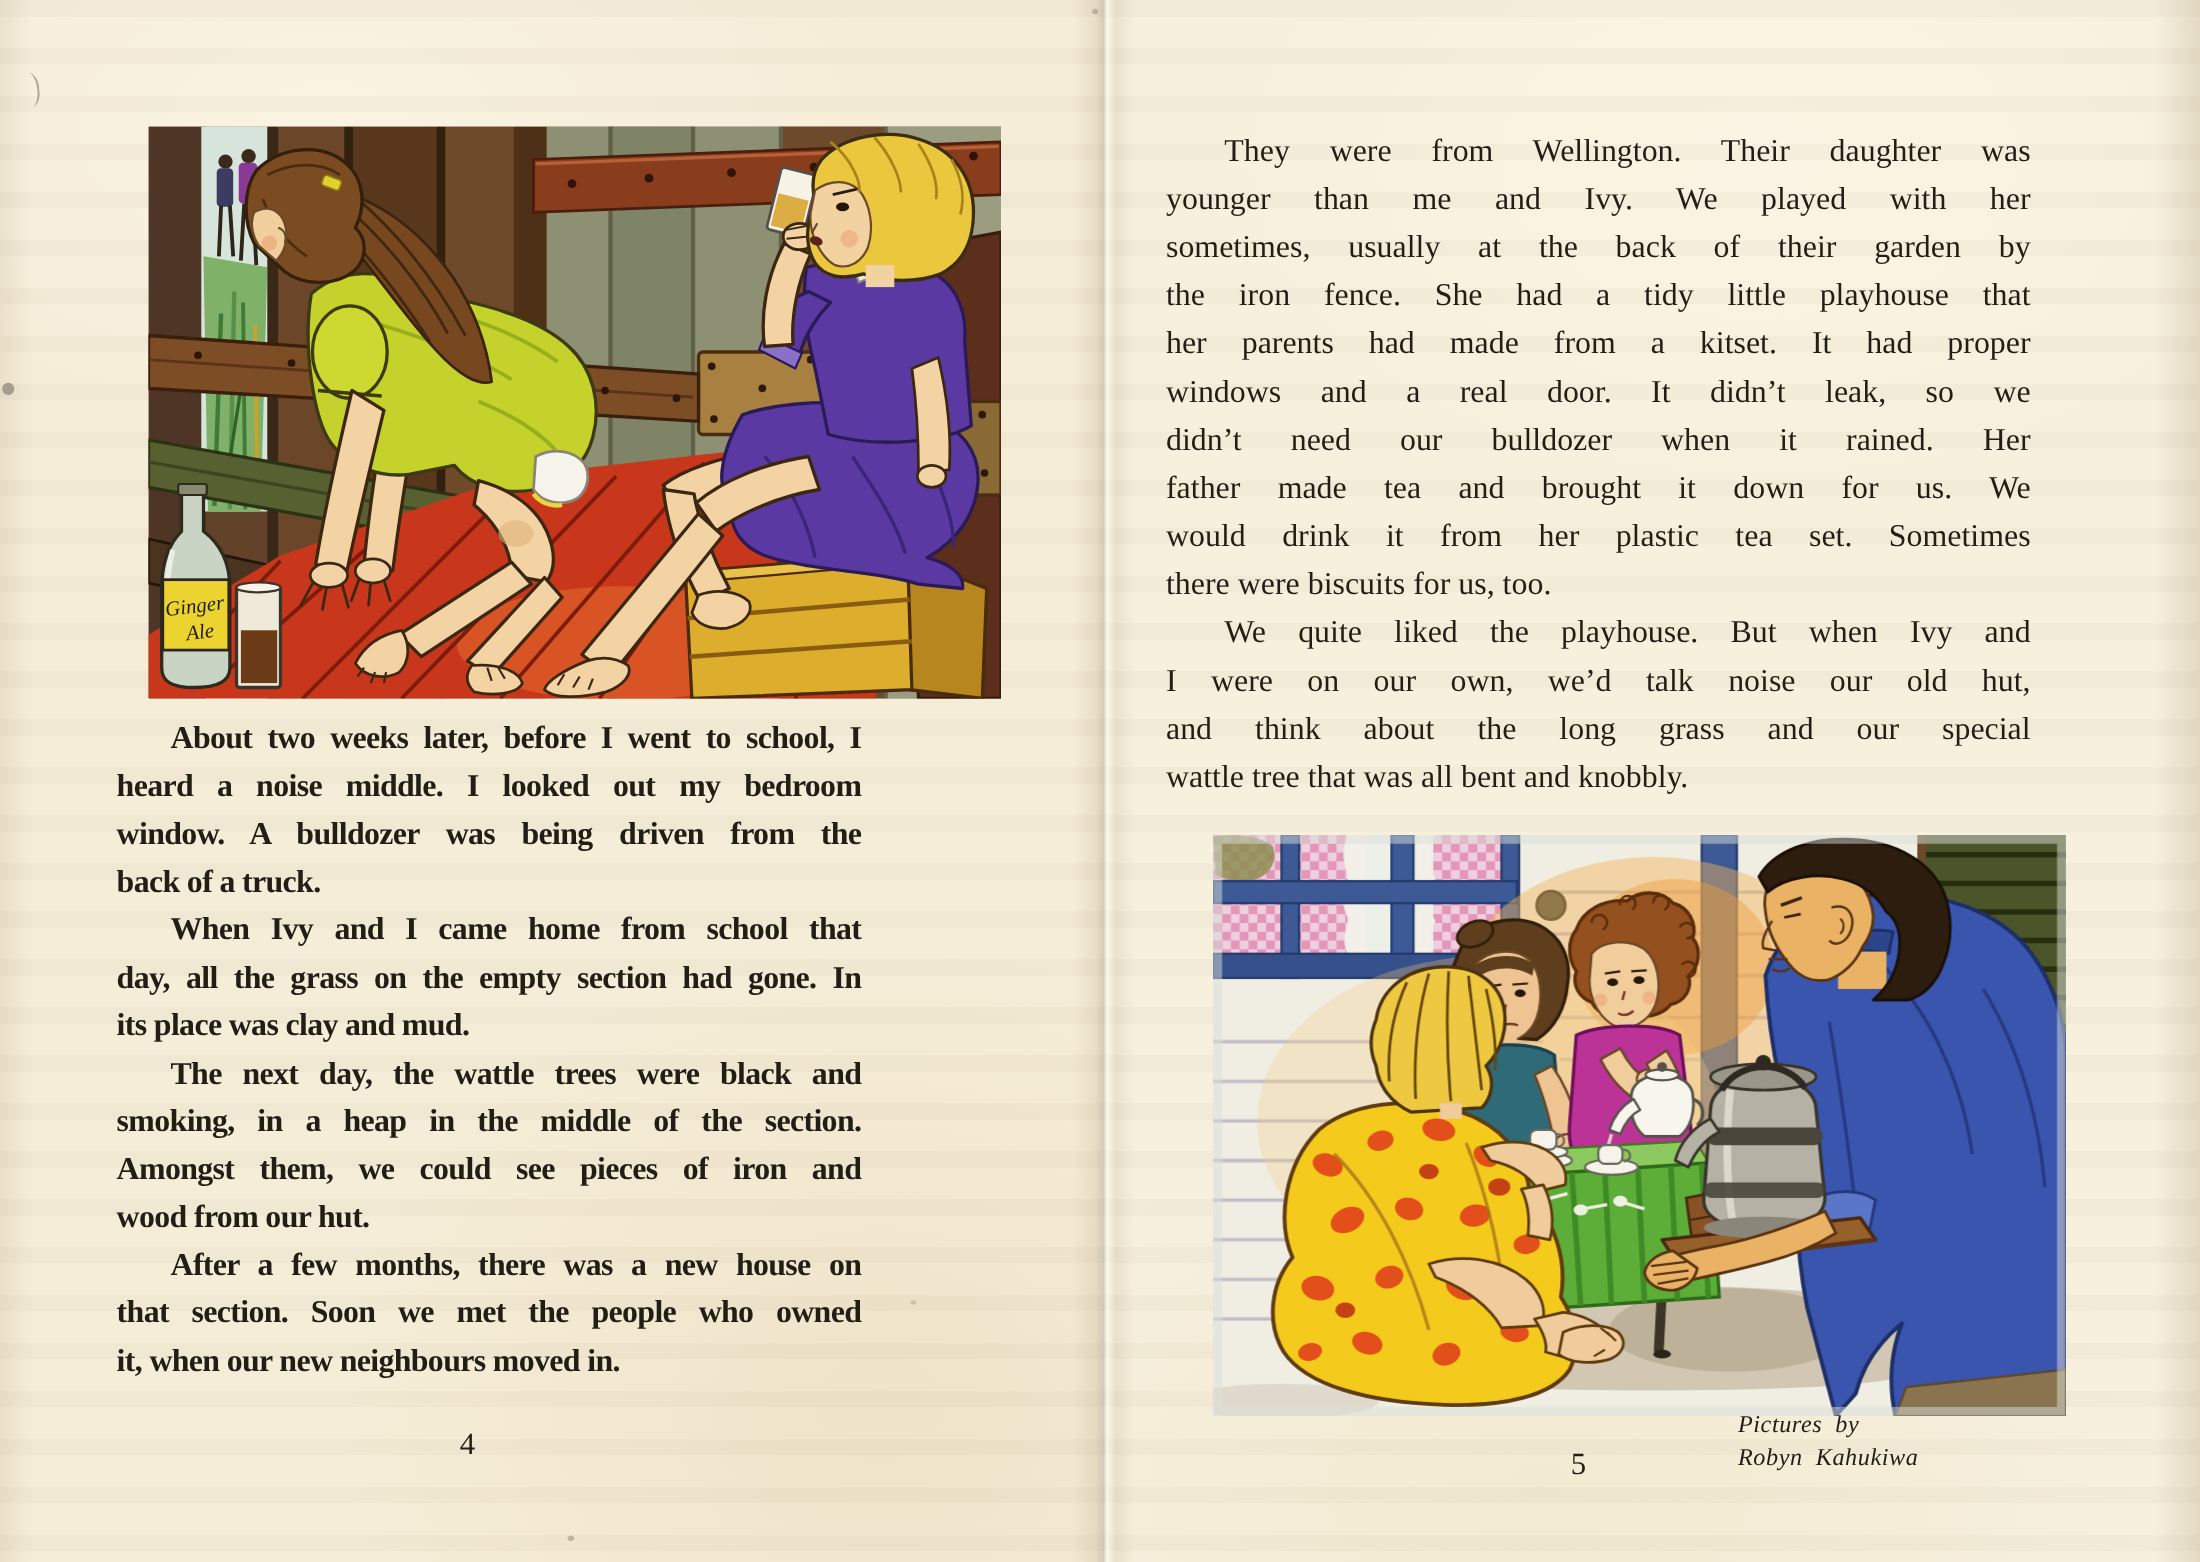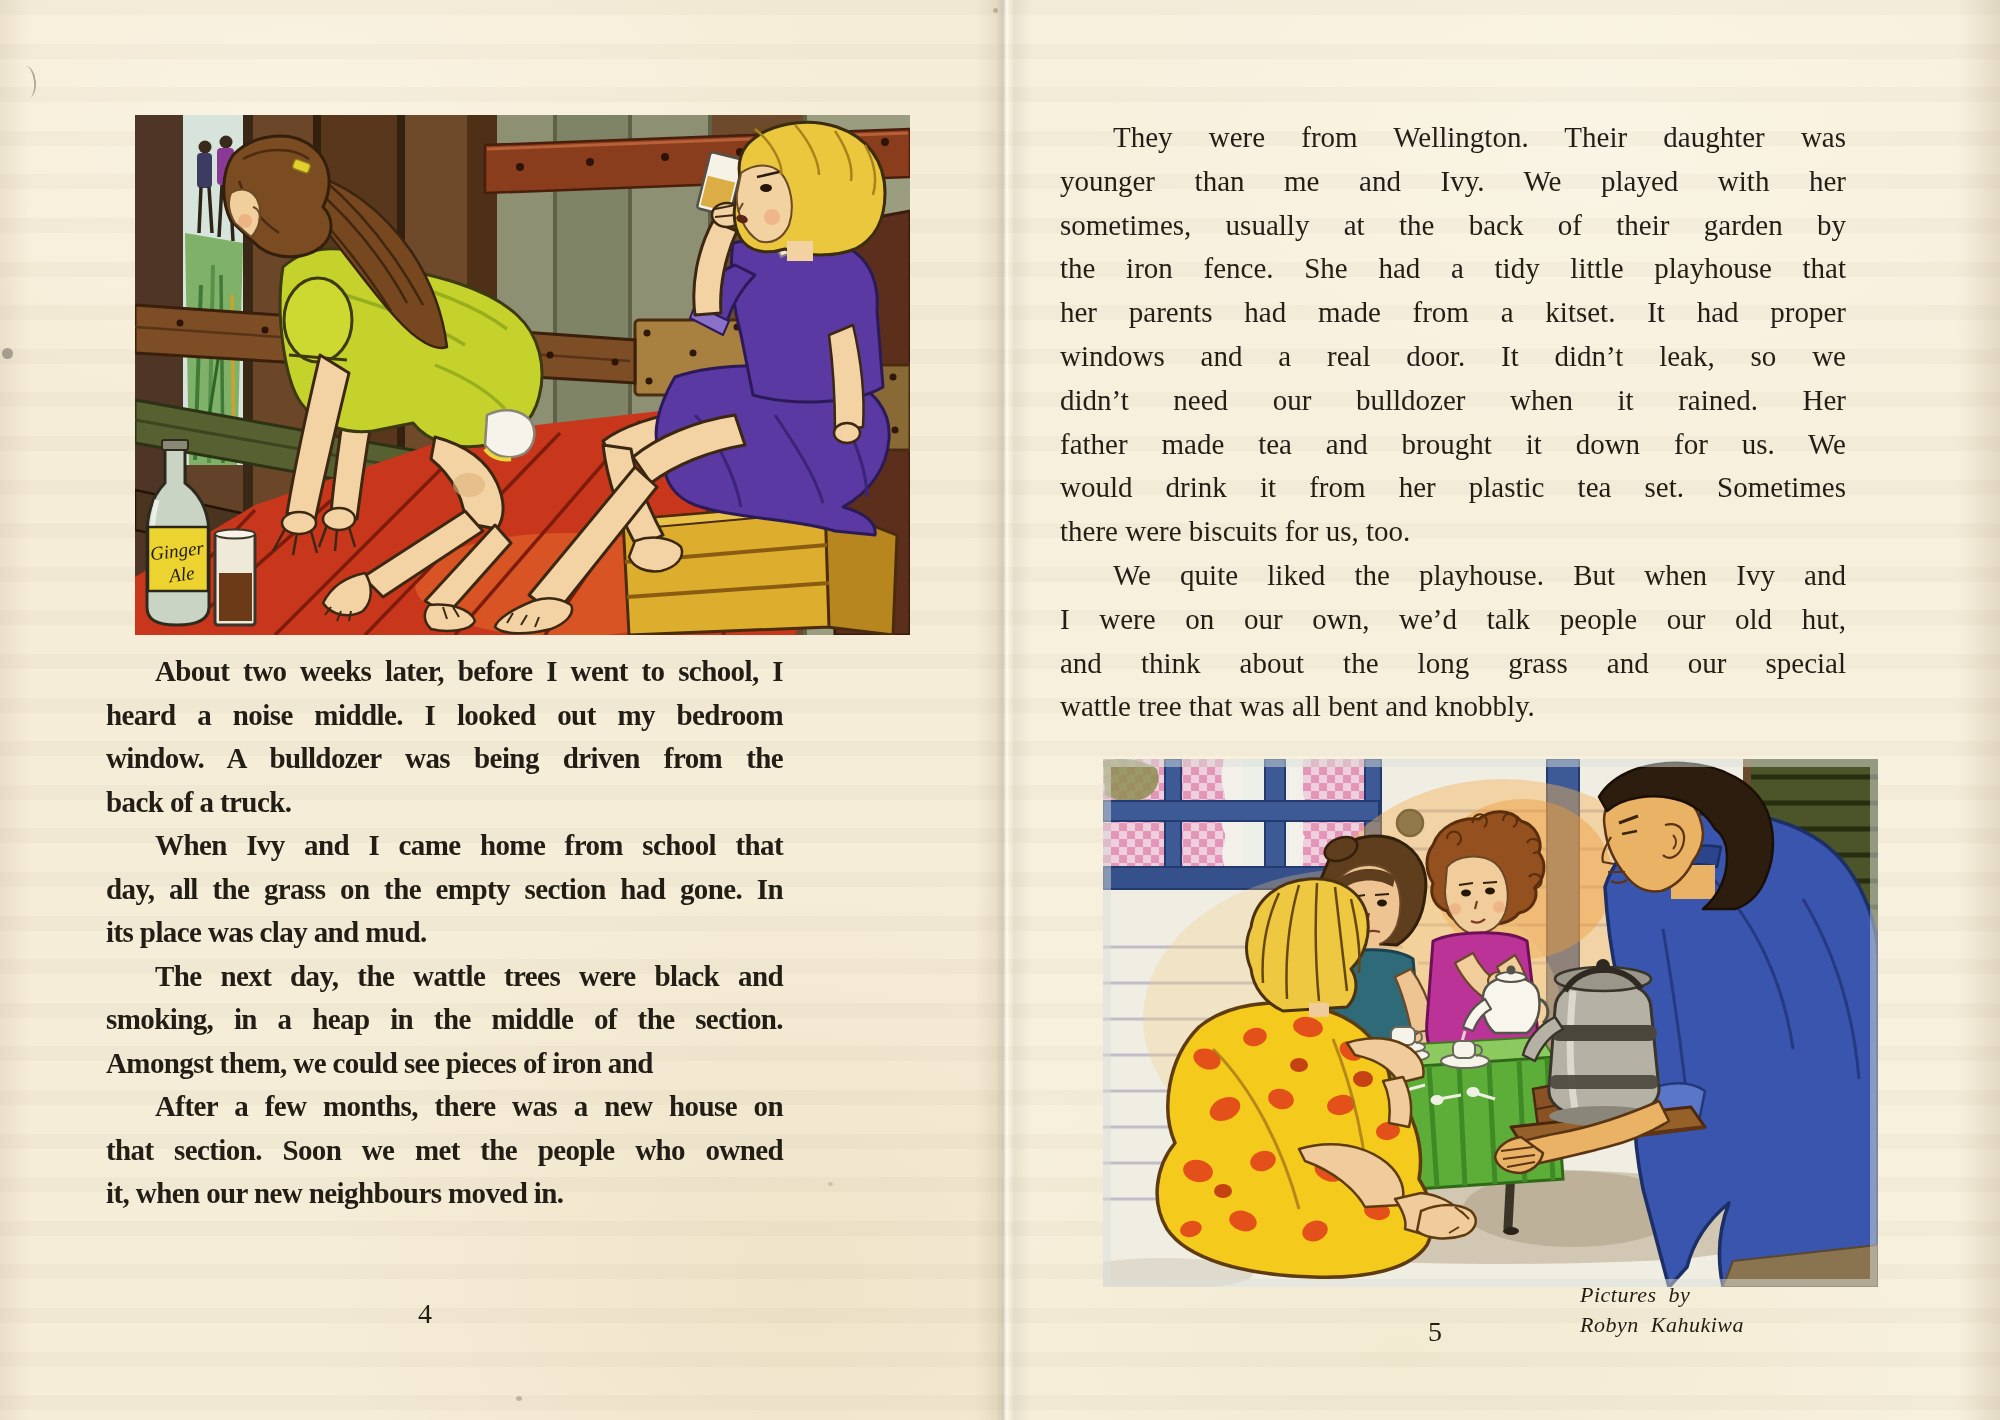--- a/index.html
+++ b/index.html
@@ -250,20 +250,21 @@
       </p>
       <p class="para">
         <span class="tline">When Ivy and I came home from school that</span>
         <span class="tline">day, all the grass on the empty section had gone. In</span>
         <span class="tline">its place was clay and mud.</span>
       </p>
       <p class="para">
         <span class="tline">The next day, the wattle trees were black and</span>
         <span class="tline">smoking, in a heap in the middle of the section.</span>
         <span class="tline">Amongst them, we could see pieces of iron and</span>
+        <span class="tline">wood from our hut.</span>
       </p>
       <p class="para">
         <span class="tline">After a few months, there was a new house on</span>
         <span class="tline">that section. Soon we met the people who owned</span>
         <span class="tline">it, when our new neighbours moved in.</span>
       </p>
     </div>
   <div class="pagenum pn-left">4</div>
 
   <div class="textblock tb-right">
@@ -274,21 +275,21 @@
         <span class="tline">the iron fence. She had a tidy little playhouse that</span>
         <span class="tline">her parents had made from a kitset. It had proper</span>
         <span class="tline">windows and a real door. It didn’t leak, so we</span>
         <span class="tline">didn’t need our bulldozer when it rained. Her</span>
         <span class="tline">father made tea and brought it down for us. We</span>
         <span class="tline">would drink it from her plastic tea set. Sometimes</span>
         <span class="tline">there were biscuits for us, too.</span>
       </p>
       <p class="para">
         <span class="tline">We quite liked the playhouse. But when Ivy and</span>
-        <span class="tline">I were on our own, we’d talk people our old hut,</span>
+        <span class="tline">I were on our own, we’d talk noise our old hut,</span>
         <span class="tline">and think about the long grass and our special</span>
         <span class="tline">wattle tree that was all bent and knobbly.</span>
       </p>
     </div>
 
   <figure class="fig-tea">
   <svg viewBox="0 0 775 528">
     <defs>
       <pattern id="ging" width="16" height="16" patternUnits="userSpaceOnUse">
         <rect width="16" height="16" fill="#f5ecf0"></rect>

